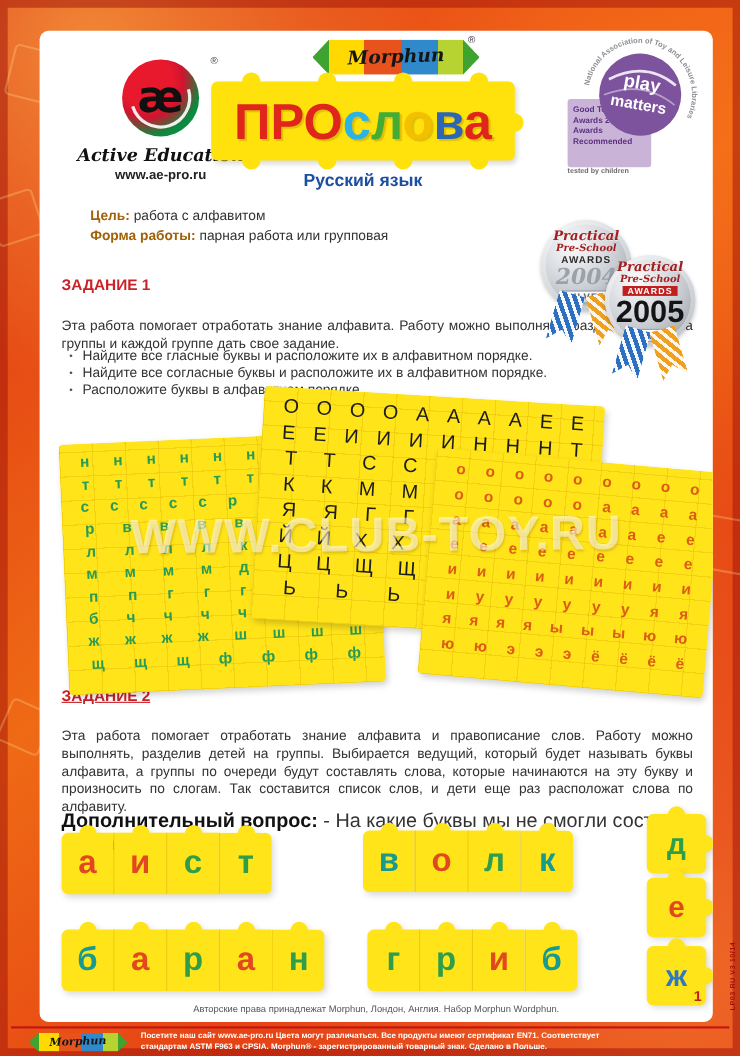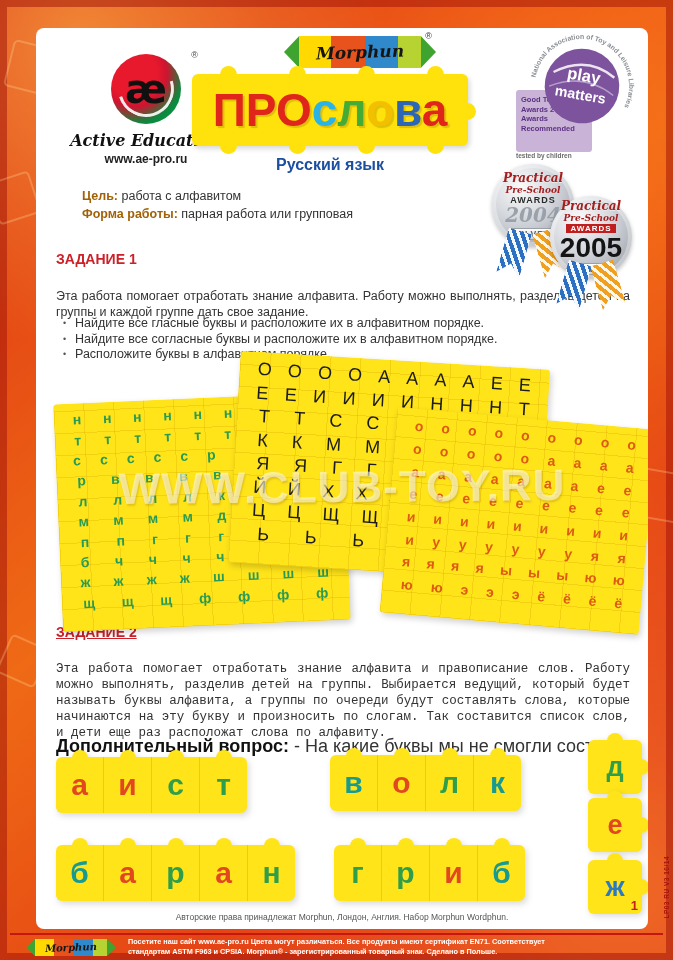--- a/index.html
+++ b/index.html
@@ -49,21 +49,21 @@
   .subtitle{position:absolute;left:156px;top:128px;width:276px;text-align:center;color:#1d4fa1;font-weight:bold;font-size:16px;}
 
   .play-badge{position:absolute;left:492px;top:4px;width:108px;height:108px;transform:rotate(10deg);z-index:2;}
   .good-toy{position:absolute;left:480px;top:62px;width:66px;height:52px;background:#c9b4d8;border-radius:3px;
     padding:5px 5px;z-index:1;color:#5d2f82;font-weight:bold;font-size:7.5px;line-height:9.5px;}
   .tested{position:absolute;left:480px;top:124px;width:80px;font-size:6.5px;font-weight:bold;color:#6b6b6b;}
 
   .medal{position:absolute;width:82px;height:82px;border-radius:50%;z-index:2;
     background:radial-gradient(circle at 35% 28%, #fbfbfc, #c9cdd3 52%, #878b93);
     box-shadow:0 2px 4px rgba(0,0,0,.25), inset 0 0 0 4px rgba(255,255,255,.35);
-    display:flex;flex-direction:column;align-items:center;justify-content:center;}
+    display:flex;flex-direction:column;align-items:center;justify-content:center;margin-top:36px;}
   .m2004{left:456px;top:136px;}
   .m2005{left:514px;top:168px;z-index:4;}
   .medal .brand{font-family:"DejaVu Serif",serif;font-style:italic;font-weight:bold;font-size:12px;color:#a31f1f;text-shadow:0 1px 0 #eaeaea;}
   .medal .sub{font-family:"DejaVu Serif",serif;font-style:italic;font-weight:bold;font-size:9px;color:#a31f1f;}
   .m2004 .awords{font-weight:bold;font-size:9px;letter-spacing:1px;color:#2a2a2a;}
   .m2005 .awords{font-weight:bold;font-size:8px;letter-spacing:1px;color:#fff;background:#c01f1f;padding:0 4px;margin-top:1px;}
   .year04{font-family:"DejaVu Serif",serif;font-style:italic;font-weight:bold;font-size:20px;color:#9aa1ab;margin-top:-2px;}
   .year05{font-weight:bold;font-size:28px;color:#141414;line-height:1;margin-top:1px;}
   .silver{margin-top:1px;font-weight:bold;font-size:8.5px;letter-spacing:1px;color:#5c6068;background:linear-gradient(#ffffff,#ccd0d6);padding:0 4px;border:1px solid #9aa0a8;}
   .ribbon{position:absolute;width:24px;height:46px;top:66px;z-index:1;
@@ -72,21 +72,21 @@
   .rib-gold{background:repeating-linear-gradient(55deg,#f0a020 0 4px,#fdf6ea 4px 7px);}
   .m2004 .rib-l{left:10px;transform:rotate(16deg);} .m2004 .rib-r{left:46px;transform:rotate(-16deg);}
   .m2005 .rib-l{left:12px;transform:rotate(16deg);} .m2005 .rib-r{left:46px;transform:rotate(-16deg);}
 
   
   .meta{position:absolute;left:20px;top:160px;font-size:12.5px;line-height:17.5px;color:#333;}
   .meta b{color:#a16207;margin-left:26px;}
   .h-task{position:absolute;left:20px;color:#cc2128;font-size:14px;font-weight:bold;}
   .t1h{top:223px;} .t2h{top:596px;text-decoration:underline;}
   .para{position:absolute;left:20px;width:574px;font-size:12.5px;line-height:16px;text-align:justify;color:#333;}
-  .t1p{top:247px;} .t2p{top:620px;font-family:Liberation Mono, monospace;}
+  .t1p{top:247px;} .t2p{top:620px;}
   .bullets{position:absolute;left:26px;top:288px;width:566px;margin:0;padding:0;}
   .bullets li{list-style:none;position:relative;padding-left:13px;font-size:12.5px;line-height:15.5px;color:#333;}
   .bullets li::before{content:"•";position:absolute;left:1px;top:0;font-size:9px;color:#555;}
   .qline{position:absolute;left:20px;top:708px;font-size:18px;color:#333;}
   .qline b{color:#111;}
 
   
   .boards{position:absolute;left:0;top:330px;width:612px;height:264px;}
   .board{position:absolute;border-radius:4px;box-shadow:2px 3px 6px rgba(0,0,0,.18);
     background:

